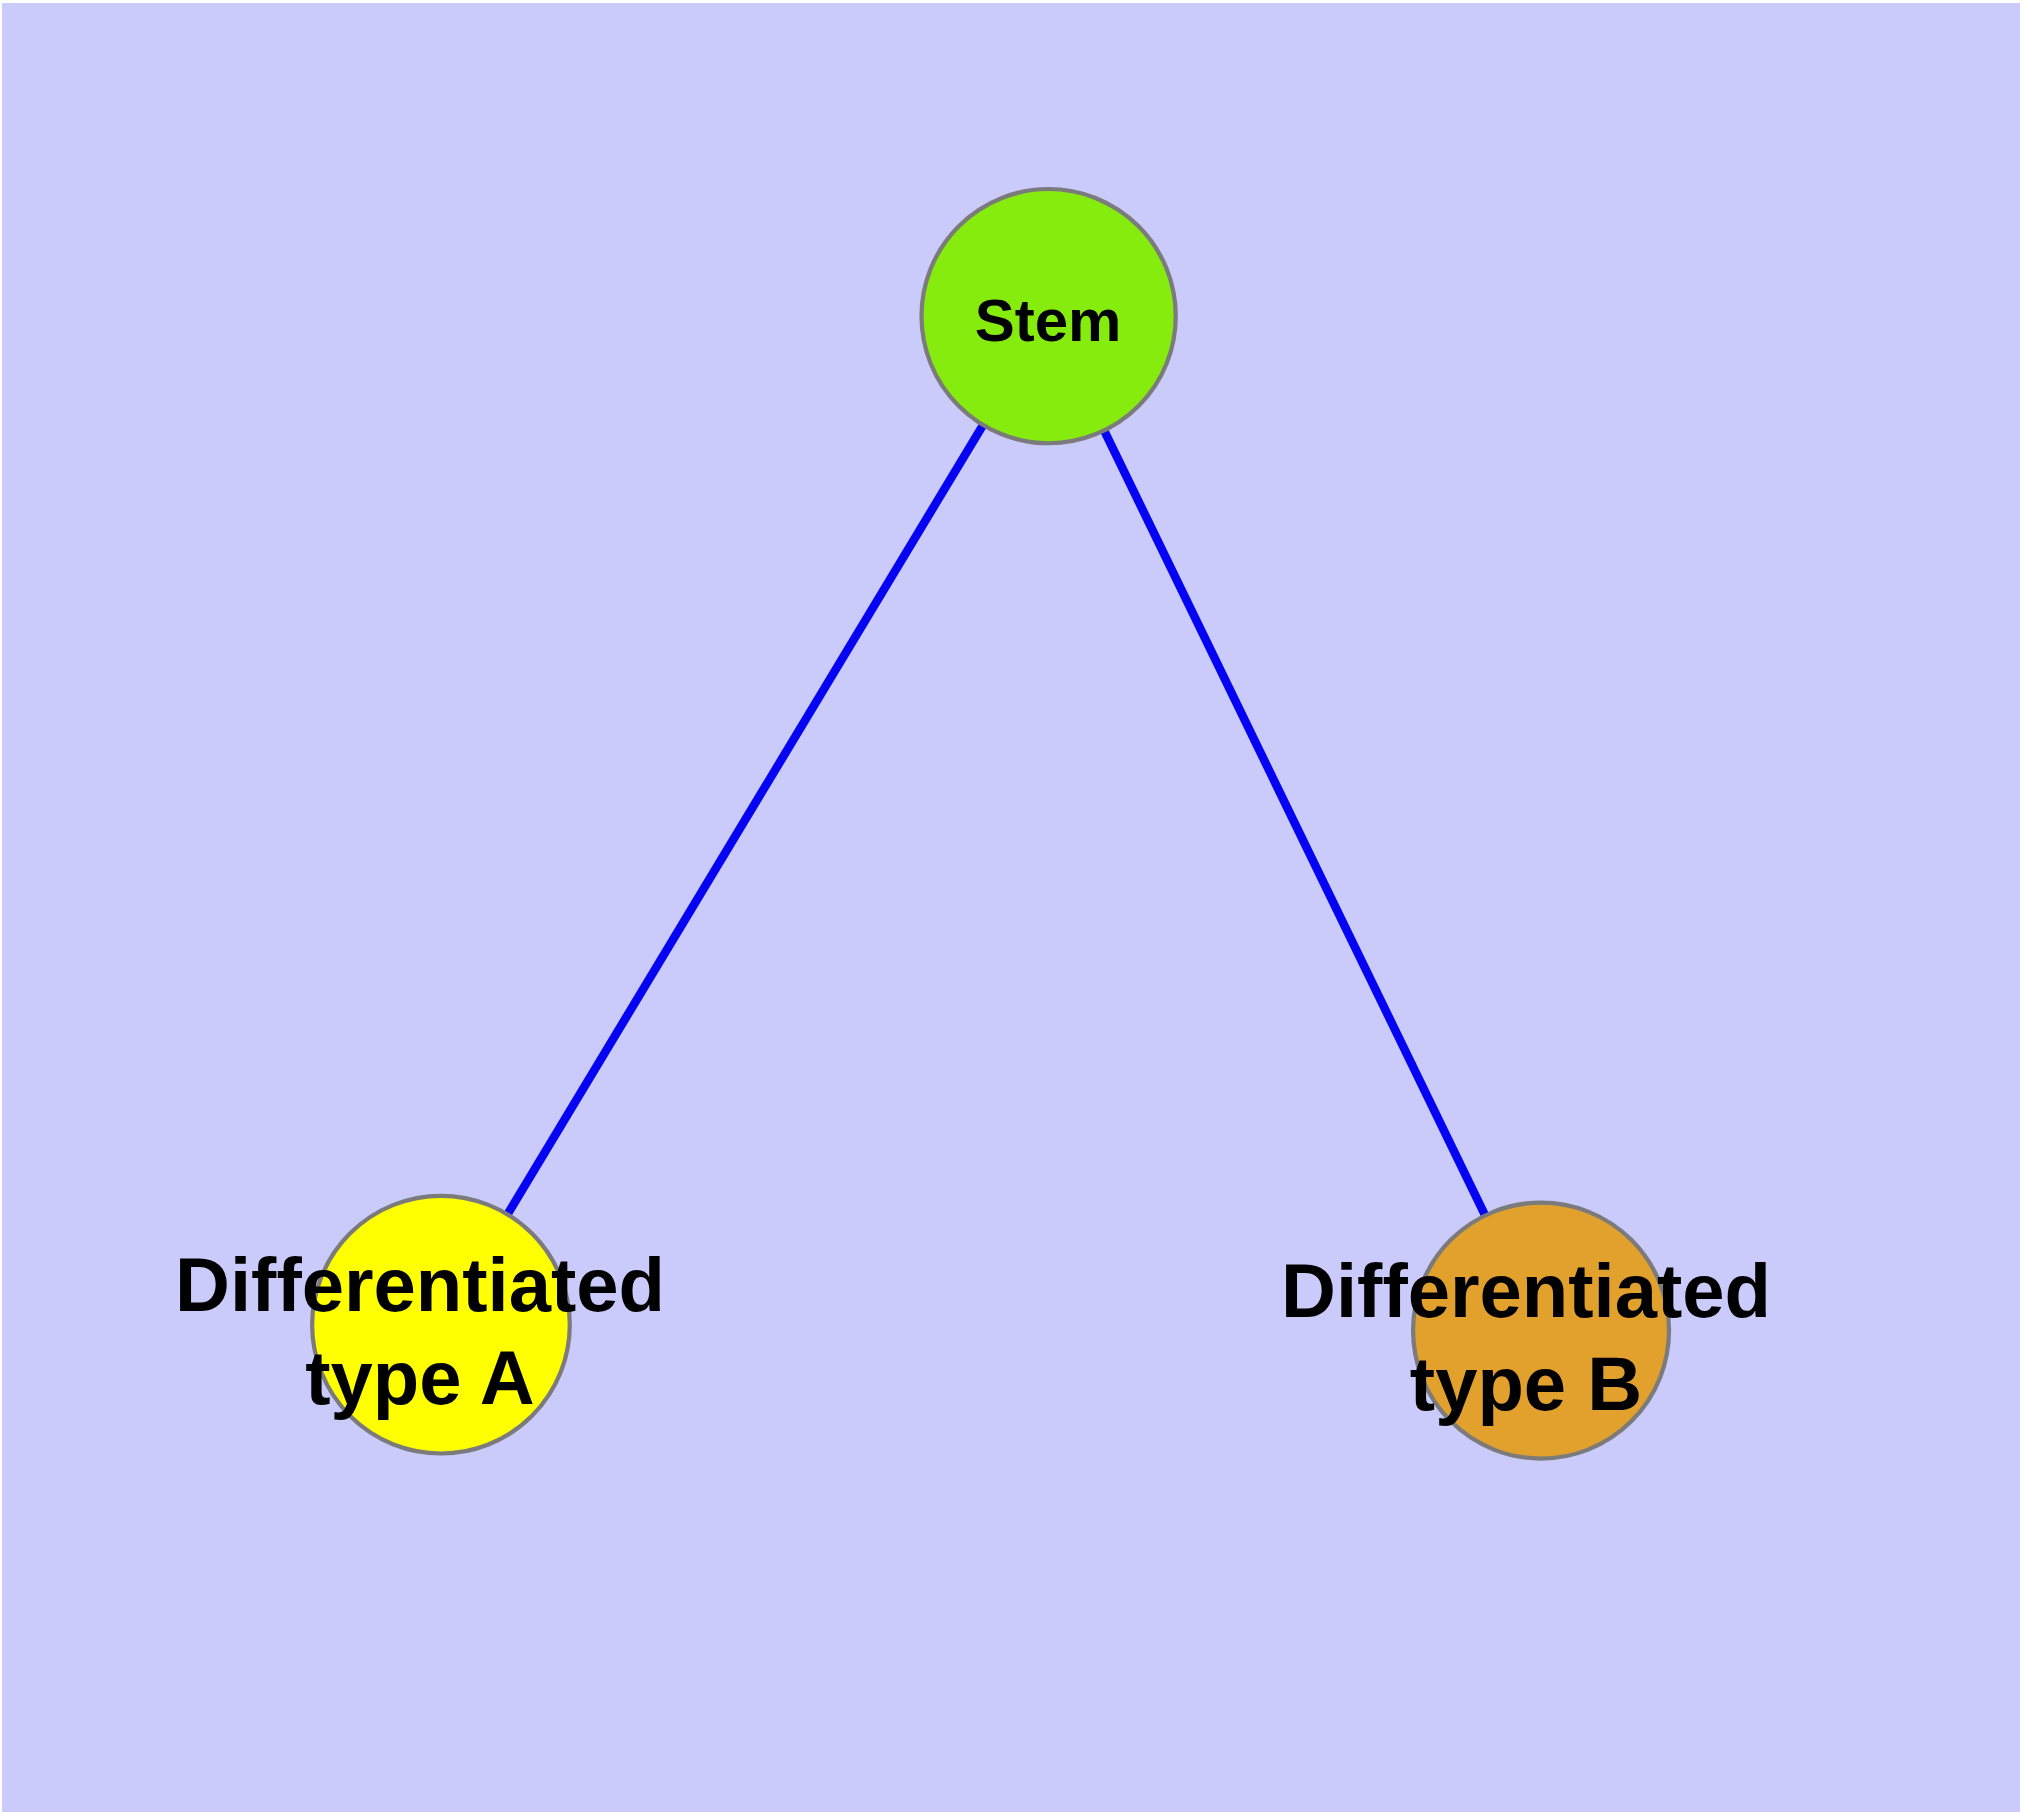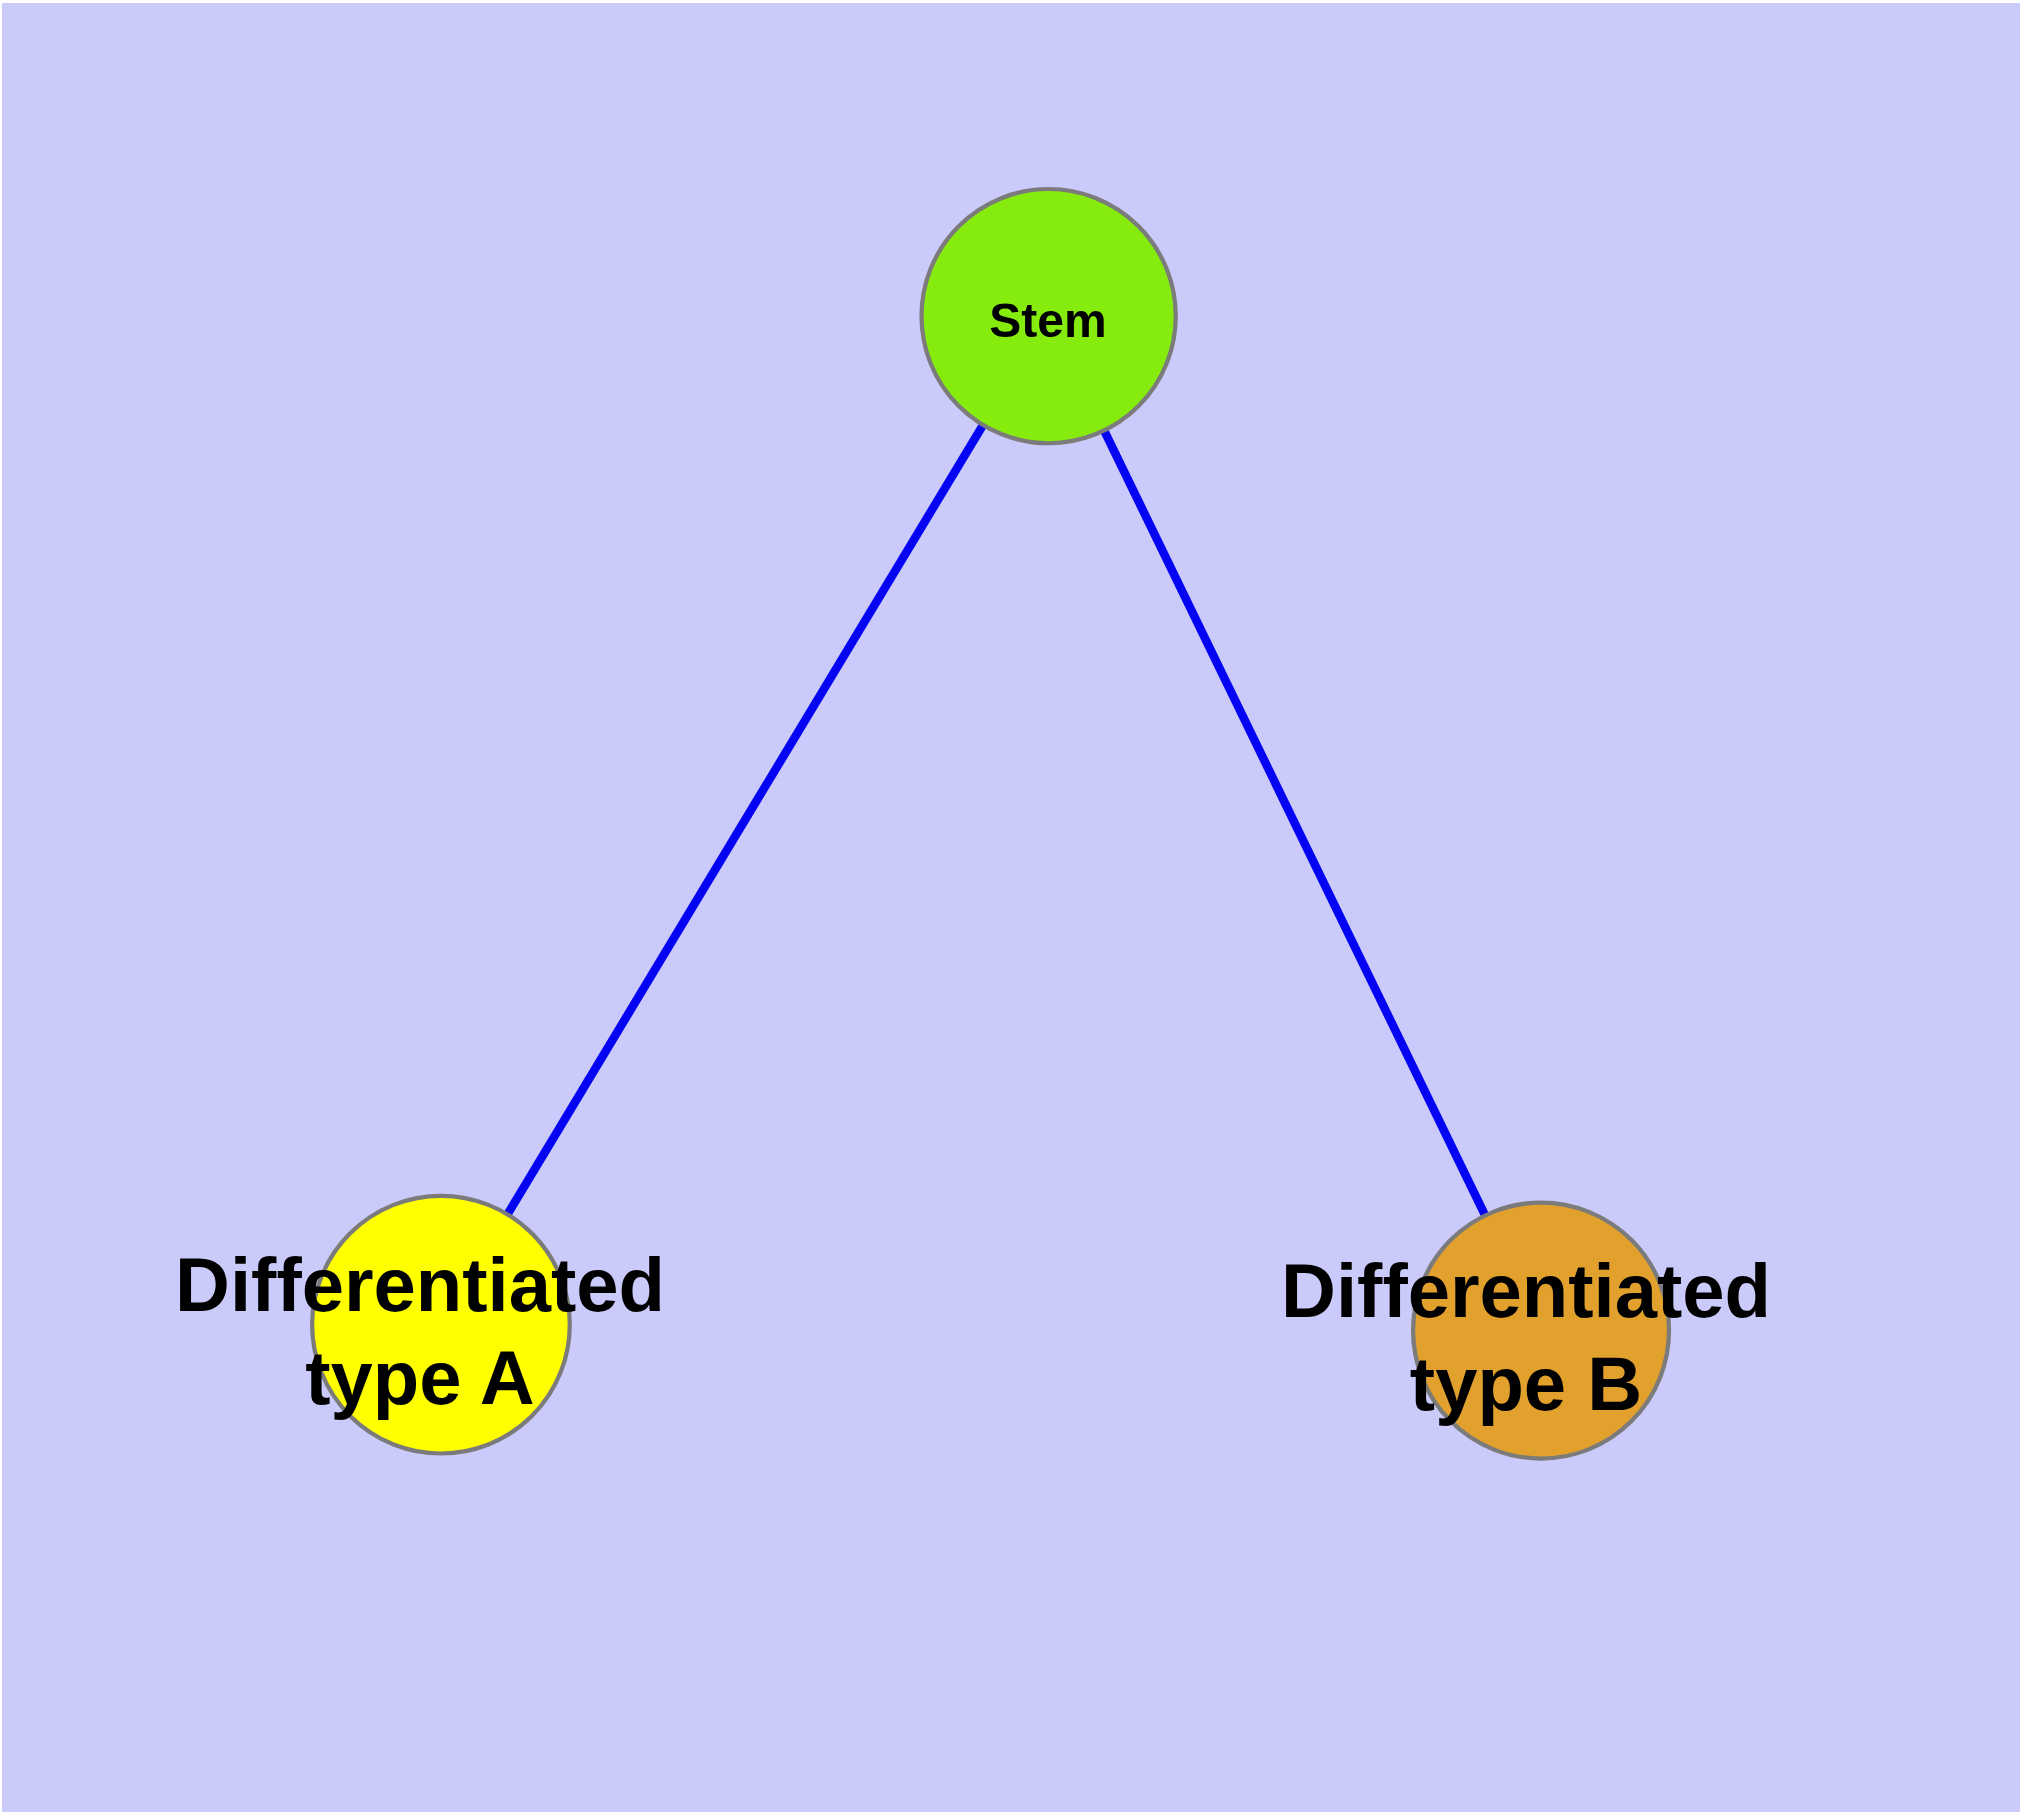--- a/index.html
+++ b/index.html
@@ -51,20 +51,20 @@
         <line x1="1237" y1="373" x2="520" y2="1563" stroke="#0404f2" stroke-width="10"></line>
         <line x1="1237" y1="373" x2="1818" y2="1570" stroke="#0404f2" stroke-width="10"></line>
       </g>
     <g id="nodes-layer">
         <circle cx="1237" cy="373" r="150" fill="#86ec0d" stroke="#7b7b7b" stroke-width="5"></circle>
         <circle cx="520" cy="1563" r="152" fill="#ffff00" stroke="#7b7b7b" stroke-width="5"></circle>
         <circle cx="1818" cy="1570" r="151" fill="#e2a12d" stroke="#7b7b7b" stroke-width="5"></circle>
       </g>
   </svg>
   <div id="labels-layer">
-      <div class="node-label" style="left: 1048px; top: 320px; font-size: 48px; line-height: 93px; color: rgb(0, 0, 0);">Stem</div>
+      <div class="node-label" style="left: 1048px; top: 320px; font-size: 60px; line-height: 93px; color: rgb(0, 0, 0);">Stem</div>
       <div class="node-label" style="left: 420px; top: 1331px; font-size: 76px; line-height: 93px; color: rgb(0, 0, 0);">Differentiated
 type A</div>
       <div class="node-label" style="left: 1526px; top: 1337px; font-size: 76px; line-height: 93px; color: rgb(0, 0, 0);">Differentiated
 type B</div>
     </div>
 </div>
 
 
 </body></html>

